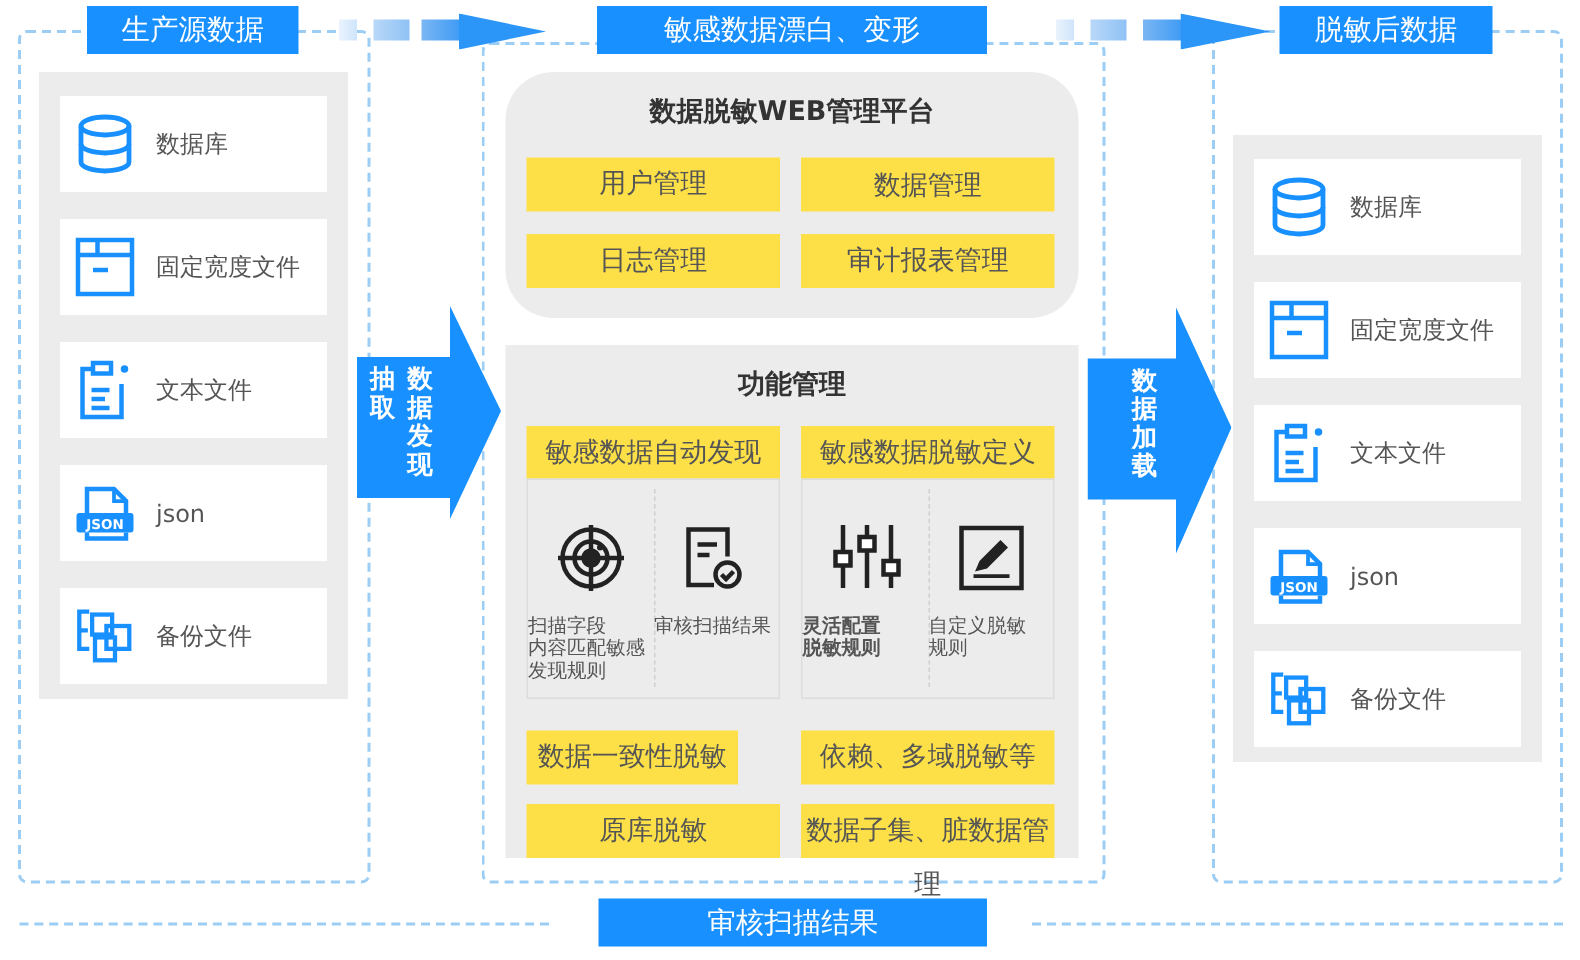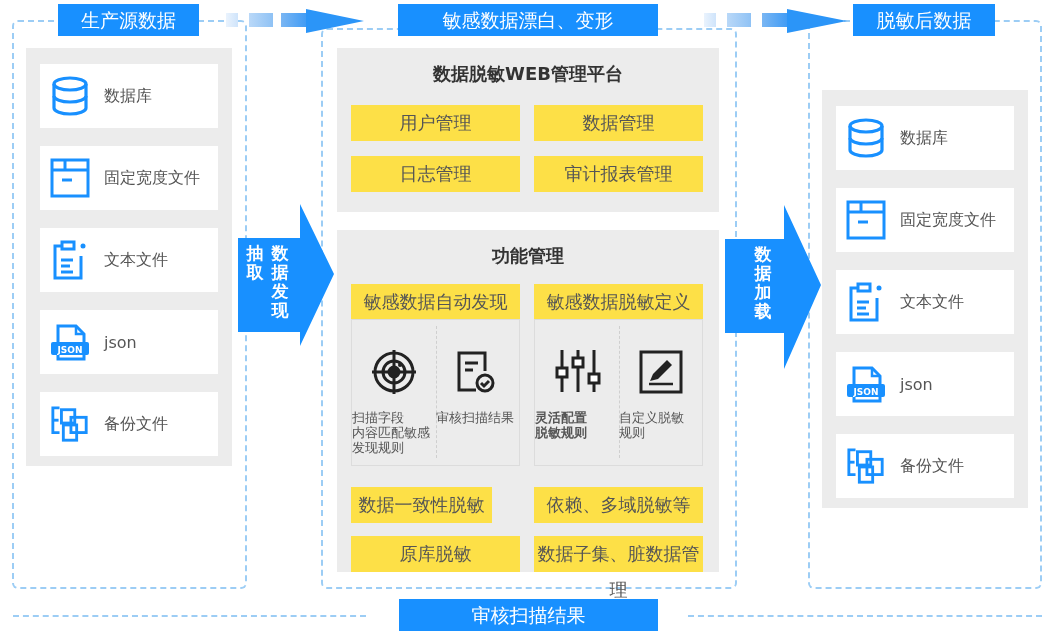--- a/index.html
+++ b/index.html
@@ -119,21 +119,21 @@
   </div>
   <div class="varrow-text" style="left:31px;top:40px;width:22px;">
     <div>数</div>
       <div>据</div>
       <div>发</div>
       <div>现</div>
       <div>、</div>
   </div>
 </div>
 
-<div class="gray-panel" style="left:337px;top:48px;width:382px;height:164px;">
+<div class="gray-panel" style="left:337px;top:48px;width:382px;height:164px;border-radius:32px;">
   <div class="panel-title" style="top:14px;">数据脱敏WEB管理平台</div>
   <div class="white-cell" style="left:14px;top:57px;width:169px;height:36px;line-height:36px;">用户管理</div>
   <div class="white-cell" style="left:197px;top:57px;width:169px;height:36px;line-height:36px;font-family:Liberation Serif, serif;">数据管理</div>
   <div class="white-cell" style="left:14px;top:108px;width:169px;height:36px;line-height:36px;">日志管理</div>
   <div class="white-cell" style="left:197px;top:108px;width:169px;height:36px;line-height:36px;">审计报表管理</div>
 </div>
 
 <div class="gray-panel" style="left:337px;top:230px;width:382px;height:342px;">
   <div class="panel-title" style="top:14px;">功能管理</div>
 

